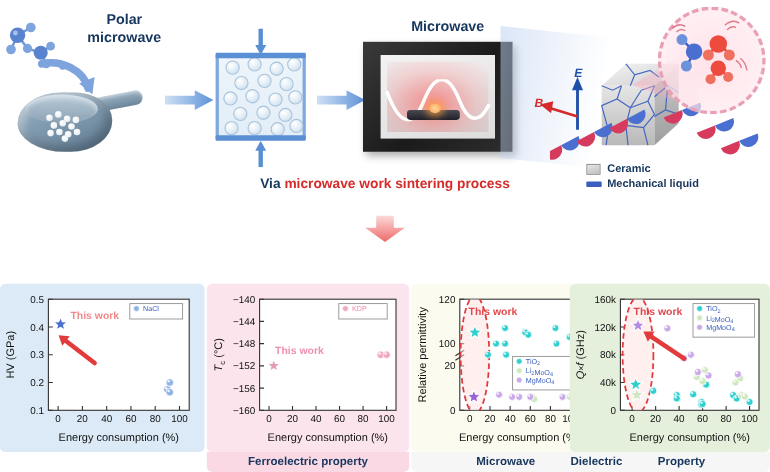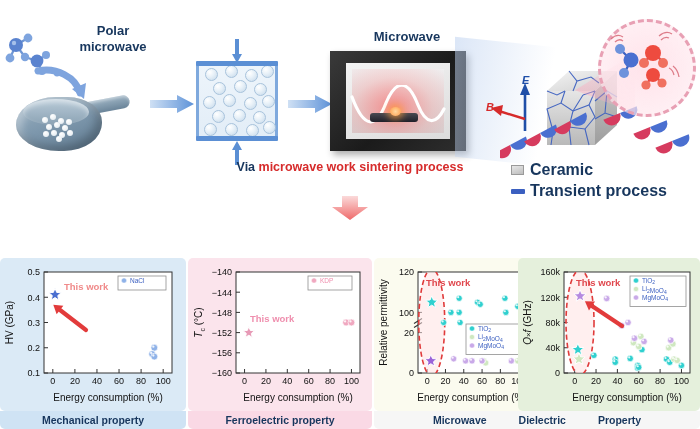--- a/index.html
+++ b/index.html
@@ -5,21 +5,21 @@
   html,body{margin:0;padding:0;}
   body{
     width:700px;height:429px;overflow:hidden;
     background:#ffffff;
     font-family:"Liberation Sans",sans-serif;
     position:relative;
   }
   #root{position:relative;width:700px;height:429px;overflow:hidden;background:#fff;}
 
   
-  .top-area{position:absolute;left:0;top:0;width:700px;height:256px;background:#ffffff;margin-top:13px;}
+  .top-area{position:absolute;left:0;top:0;width:700px;height:256px;background:#ffffff;}
 
   .label-polar{
     position:absolute;left:58px;top:10px;width:110px;
     text-align:center;font-size:13px;font-weight:bold;color:#17365d;line-height:1.22;
   }
   .label-microwave{
     position:absolute;left:352px;top:16px;width:110px;text-align:center;
     font-size:13px;font-weight:bold;color:#17365d;
   }
 
@@ -97,21 +97,21 @@
 
   
   .zoomcirc{position:absolute;left:598px;top:6px;width:92px;height:92px;
     border-radius:50%;border:3px dashed #e8a0b4;
     background:radial-gradient(circle,rgba(255,225,233,.95),rgba(255,235,240,.55));}
   .zoom-cone{position:absolute;left:575px;top:40px;width:60px;height:60px;
     background:linear-gradient(60deg,rgba(255,170,190,.55),rgba(255,210,220,0));
     clip-path:polygon(0% 62%,100% 0%,100% 100%);}
 
   
-  .schem-legend{position:absolute;left:511px;top:148px;font-size:16px;color:#17365d;font-weight:bold;}
+  .schem-legend{position:absolute;left:533px;top:148px;font-size:10px;color:#17365d;font-weight:bold;}
   .schem-legend .row{display:flex;align-items:center;margin-bottom:3px;}
   .sl-ceramic{width:13px;height:10px;margin-right:6px;
     background:linear-gradient(160deg,#e7e7e7,#bdbdbd);border:1px solid #9a9a9a;box-sizing:border-box;}
   .sl-liquid{width:14px;height:5px;margin-right:5px;background:#3b5fc0;border-radius:1px;}
 
   
   .via-line{position:absolute;left:0;top:160px;width:700px;text-align:center;
     font-size:12.5px;font-weight:bold;color:#17365d;}
   .via-line .red{color:#d62b2b;}
   .via-line2{position:absolute;left:0;top:176px;width:700px;text-align:center;
@@ -373,21 +373,21 @@
       </svg>
     </div>
 
     <div class="schem-legend">
       <div class="row">
         <span class="sl-ceramic"></span>
         <span>Ceramic</span>
       </div>
       <div class="row">
         <span class="sl-liquid"></span>
-        <span>Transient process</span>
+        <span>Mechanical liquid</span>
       </div>
     </div>
   </div>
 
   <div class="via-line">
     <span>Via </span><span class="red">microwave work sintering process</span>
   </div>
 
   <svg class="down-arrow" viewBox="0 0 36 24">
     <defs>
@@ -442,21 +442,20 @@
             <circle cx="153.3448275862069" cy="97.48750000000001" r="1.1560000000000001" fill="rgba(255,255,255,.85)"></circle>
           </g>
           <text x="64" y="32" class="thiswork" fill="#f08a8a" text-anchor="start">This work</text>
           <line x1="86" y1="72" x2="60" y2="52" stroke="#e23b3b" stroke-width="4.2" stroke-linecap="round"></line>
           <path d="M53.2626960926109 46.817458532777614 L63.35340918467331 47.6405680599247 L56.64659081532669 56.3594319400753 Z" fill="#e23b3b"></path>
           <rect x="118" y="18" width="48" height="14" fill="#ffffff" stroke="#8a8a8a" stroke-width="0.8" opacity=".95"></rect>
           <circle cx="124" cy="22.5" r="2.6" fill="#8fb2e8" stroke="rgba(255,255,255,.9)" stroke-width="0.6"></circle>
           <text x="130" y="24.9" class="leg" fill="#3b5fc0"><tspan>NaCl</tspan></text>
         </svg>
     </div>
-    <div class="cap cap1">Mechanical property</div>
 
     <div class="panel p2">
       <svg id="chart-ferroelectric" width="184" height="153" viewBox="0 0 184 153">
           <rect x="48" y="14" width="124" height="101" fill="#ffffff" stroke="#333" stroke-width="1"></rect>
           <line x1="56.55172413793103" y1="115" x2="56.55172413793103" y2="111" stroke="#333" stroke-width="1"></line>
           <text x="56.55172413793103" y="126" text-anchor="middle" class="axlab">0</text>
           <line x1="77.93103448275862" y1="115" x2="77.93103448275862" y2="111" stroke="#333" stroke-width="1"></line>
           <text x="77.93103448275862" y="126" text-anchor="middle" class="axlab">20</text>
           <line x1="99.3103448275862" y1="115" x2="99.3103448275862" y2="111" stroke="#333" stroke-width="1"></line>
           <text x="99.3103448275862" y="126" text-anchor="middle" class="axlab">40</text>

